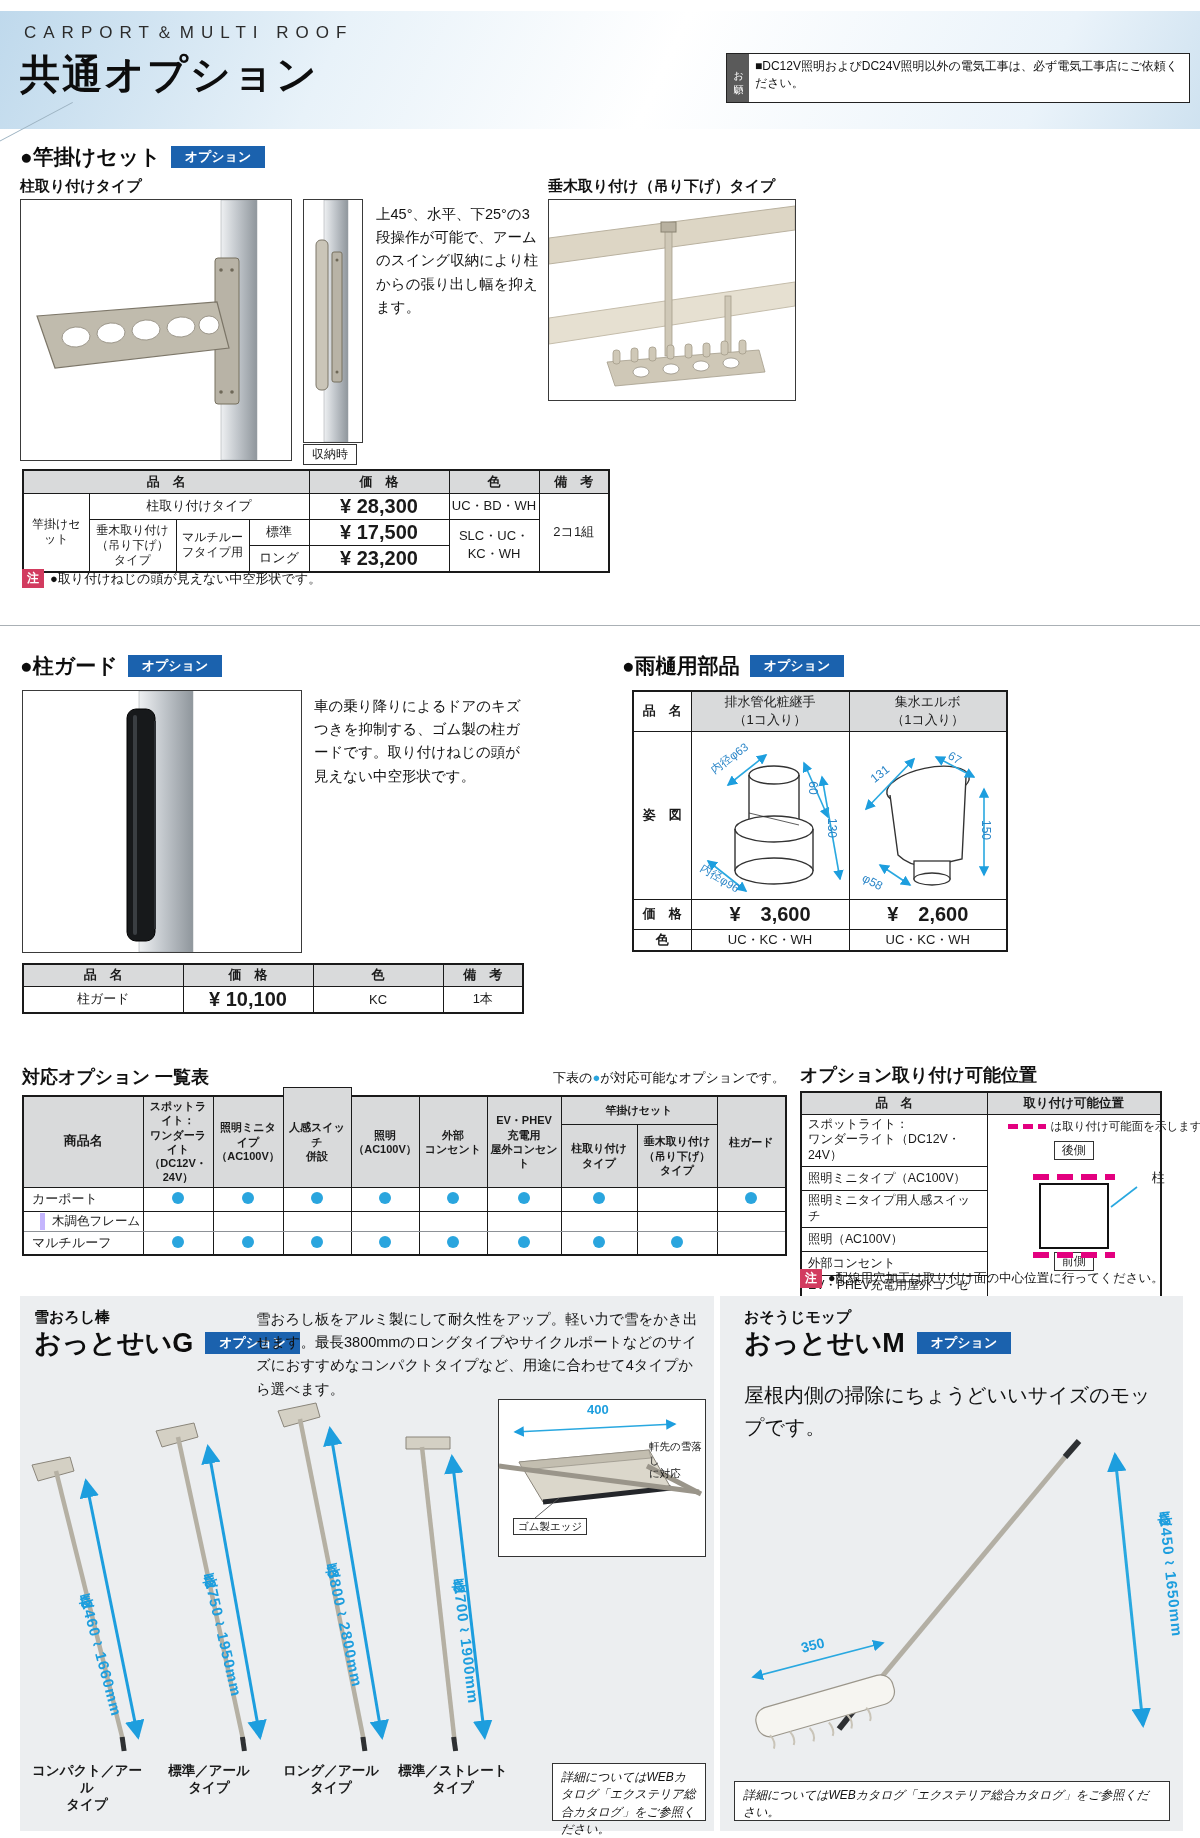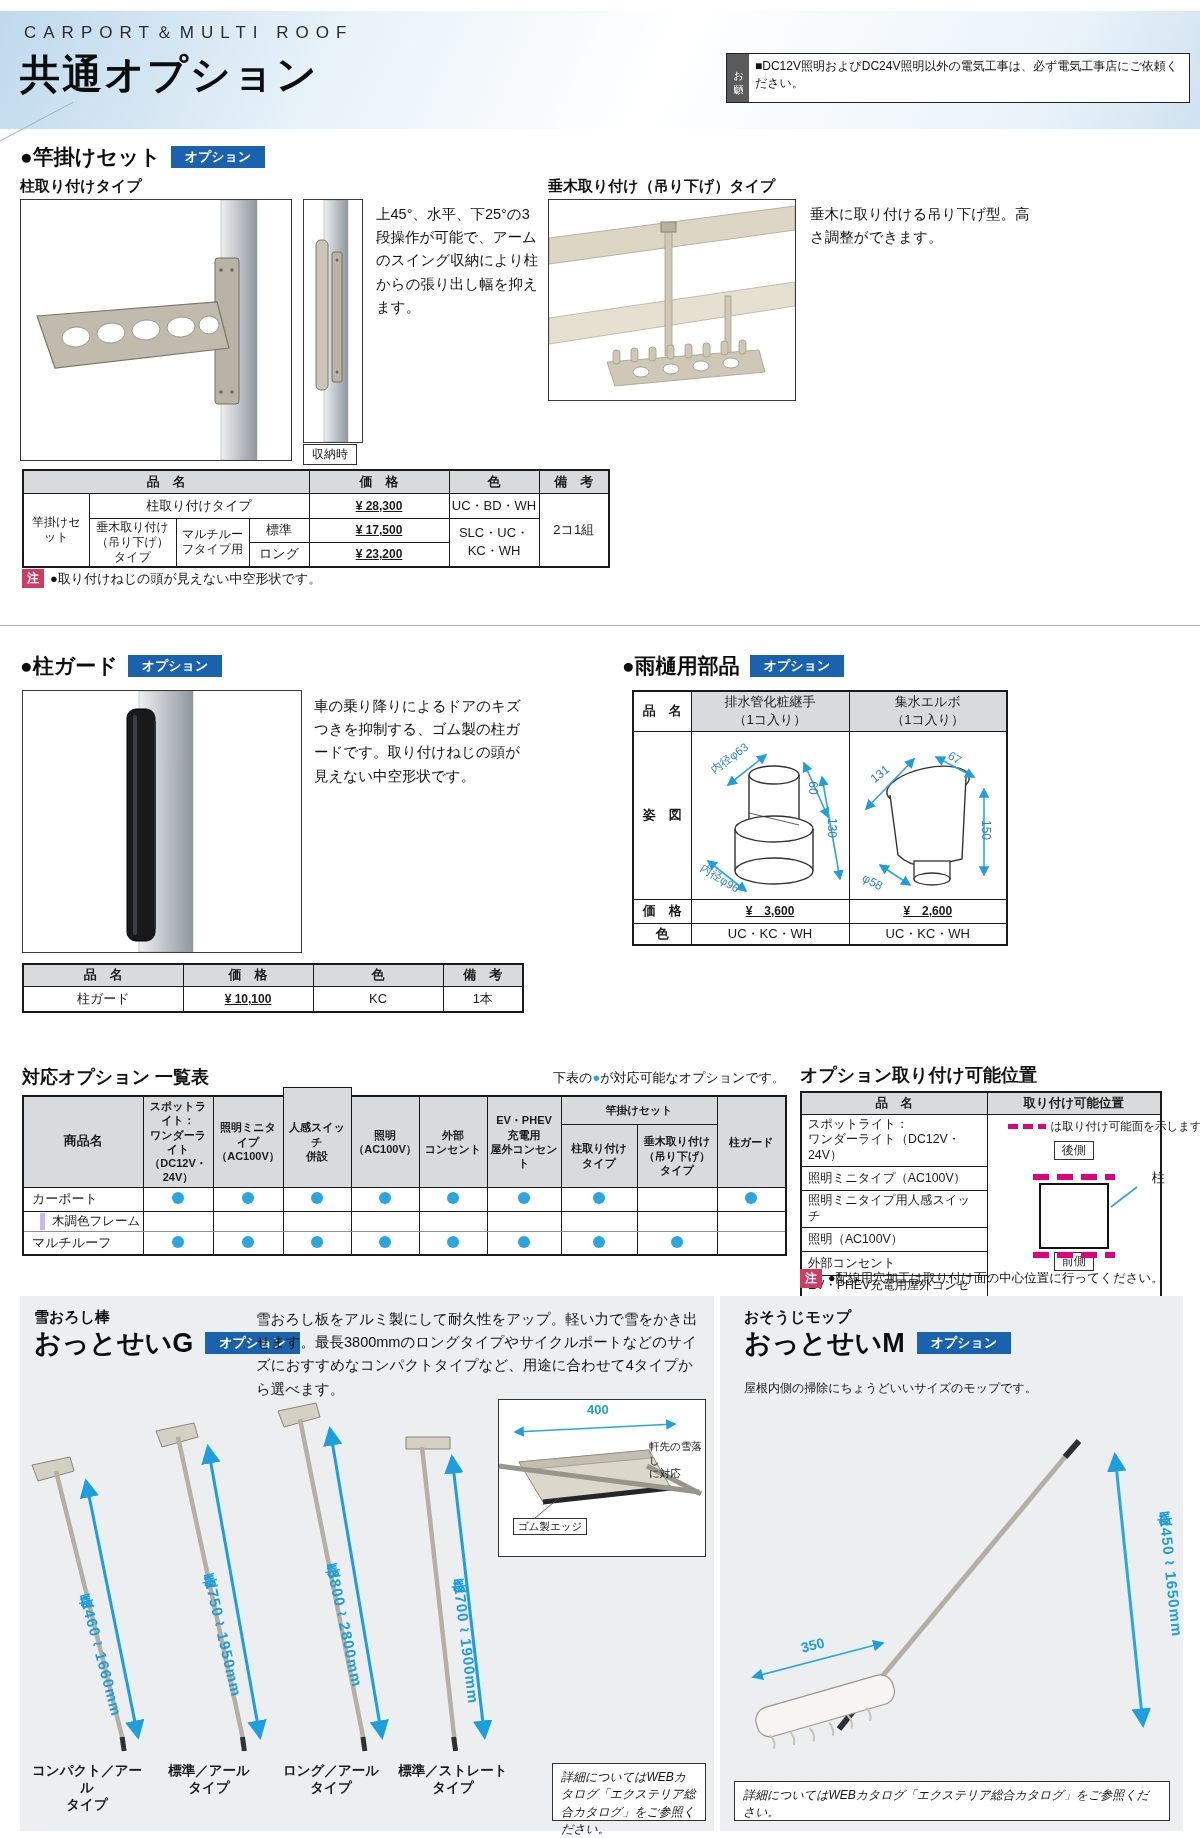--- a/index.html
+++ b/index.html
@@ -20,21 +20,21 @@
   .opt-badge{display:inline-block;background:#1b62ae;color:#fff;font-size:13px;font-weight:bold;padding:3px 14px;line-height:1.2;}
   .subtt{position:absolute;font-size:15px;font-weight:bold;color:#111;}
   .photo{position:absolute;border:1px solid #3a3a3a;background:#fff;box-sizing:border-box;overflow:hidden;}
   .desc{position:absolute;font-size:14.5px;line-height:1.6;color:#111;}
   .hr1{position:absolute;left:0;width:1200px;height:1px;background:#aab0b5;}
 
   table.ctab{border-collapse:collapse;table-layout:fixed;background:#fff;}
   table.ctab th,table.ctab td{border:1px solid #1a1a1a;text-align:center;vertical-align:middle;padding:1px 2px;box-sizing:border-box;}
   table.ctab th{background:#d9dadb;font-weight:bold;}
   .ctab-outer{border:2px solid #1a1a1a;}
-  .price{font-size:12px;font-weight:bold;text-decoration:underline;}
+  .price{font-size:20px;font-weight:bold;}
   .small12{font-size:12px;line-height:1.25;}
   .note-line{position:absolute;display:flex;align-items:center;gap:6px;font-size:13px;color:#111;}
   .note-badge{background:#d23b5f;color:#fff;font-size:12px;font-weight:bold;padding:1px 5px;}
 
   
   .dot{display:inline-block;width:12px;height:12px;border-radius:50%;background:#2aa5de;}
   #matrix-table th{font-size:11px;line-height:1.3;font-weight:bold;padding:2px 1px;}
   #matrix-table td{height:24px;font-size:13px;}
   #matrix-table td.prod{text-align:left;padding-left:8px;}
   #matrix-table tr.sub td{border-top:1px solid #8d9196;border-bottom:1px solid #8d9196;height:20px;}
@@ -157,21 +157,20 @@
           <rect x="190" y="140" width="7" height="14" rx="3"></rect>
       </g>
       <g fill="#fff" stroke="#8d877a" stroke-width="0.7">
         <ellipse cx="92" cy="172" rx="8" ry="5"></ellipse>
           <ellipse cx="122" cy="169" rx="8" ry="5"></ellipse>
         <ellipse cx="152" cy="166" rx="8" ry="5"></ellipse>
           <ellipse cx="182" cy="163" rx="8" ry="5"></ellipse>
       </g>
     </svg>
   </div>
-  <div class="desc" style="left:810px;top:192px;width:230px;">垂木に取り付ける吊り下げ型。高さ調整ができます。</div>
 
   <table class="ctab ctab-outer" style="position:absolute;left:22px;top:458px;width:586px;font-size:13px;">
     <colgroup>
         <col style="width:66px">
         <col style="width:87px">
         <col style="width:73px">
         <col style="width:60px">
         <col style="width:140px">
         <col style="width:90px">
         <col style="width:70px">
@@ -527,21 +526,21 @@
       <span class="labbox" style="left:14px;top:118px;">ゴム製エッジ</span>
     </div>
   </div>
   <div class="webnote" style="left:552px;top:1752px;width:154px;height:58px;">詳細についてはWEBカタログ「エクステリア総合カタログ」をご参照ください。</div>
 
   <div class="smallname" style="position:absolute;left:744px;top:1297px;">おそうじモップ</div>
   <div style="position:absolute;left:744px;top:1314px;display:flex;align-items:center;gap:12px;">
     <span class="bigname">おっとせいM</span>
     <span class="opt-badge">オプション</span>
   </div>
-  <div class="desc" style="left:744px;top:1368px;width:410px;font-size:12px;">屋根内側の掃除にちょうどいいサイズのモップです。</div>
+  <div class="desc" style="left:744px;top:1368px;width:410px;font-size:20px;">屋根内側の掃除にちょうどいいサイズのモップです。</div>
 
   <div style="position:absolute;left:735px;top:1408px;width:440px;height:338px;">
     <svg width="440" height="338" viewBox="0 0 440 338" style="overflow:visible;">
       <line x1="120" y1="290" x2="330" y2="38" stroke="#b3afa4" stroke-width="5"></line>
       <line x1="330" y1="38" x2="344" y2="22" stroke="#2e3033" stroke-width="6"></line>
       <line x1="120" y1="290" x2="104" y2="310" stroke="#2e3033" stroke-width="6"></line>
       <g transform="rotate(-16 90 290)">
         <rect x="20" y="272" width="142" height="30" rx="13" fill="#f6f5f1" stroke="#9b968b" stroke-width="1.2"></rect>
         <path d="M30,300 q4,8 0,14 M50,302 q4,8 0,14 M70,304 q4,8 0,14 M90,304 q4,8 0,14 M110,302 q4,8 0,14 M130,300 q4,8 0,14" stroke="#c9c4b8" stroke-width="2" fill="none"></path>
       </g>

